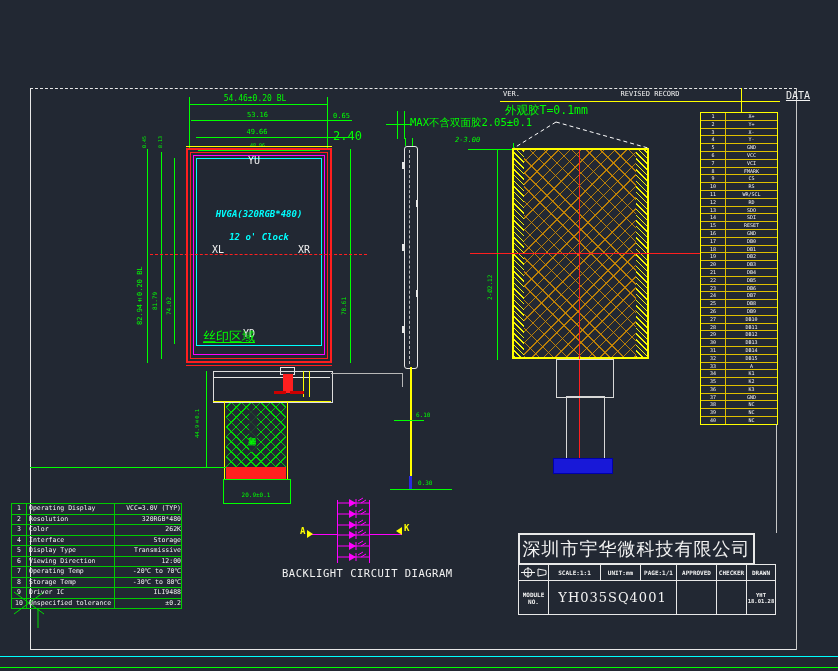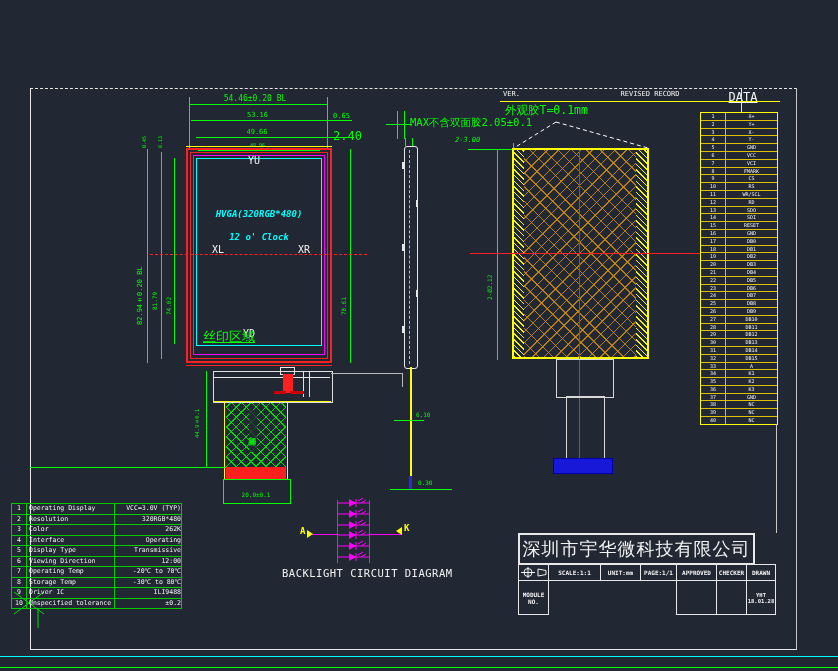--- a/index.html
+++ b/index.html
@@ -46,21 +46,21 @@
 
   <div class="a" style="left:30px;top:88px;width:767px;border-top:1px dashed #e8e8e8;"></div>
   <div class="a" style="left:30px;top:88px;height:562px;border-left:1px solid #e8e8e8;"></div>
   <div class="a" style="left:30px;top:649px;width:767px;border-top:1px solid #e8e8e8;"></div>
   <div class="a" style="left:796px;top:88px;height:562px;border-left:1px solid #c8c8c8;"></div>
   <div class="a bgc" style="left:0;top:656px;width:838px;height:1px;"></div>
   <div class="a bgg" style="left:0;top:667px;width:838px;height:1px;"></div>
 
   <div class="t w" style="left:503px;top:91px;font-size:7px;">VER.</div>
   <div class="t w ctr" style="left:590px;top:91px;width:120px;font-size:7px;">REVISED RECORD</div>
-  <div class="t w ctr" style="left:723px;top:91px;width:40px;font-size:12px;text-decoration:underline;">DATA</div>
+  <div class="t w ctr" style="left:778px;top:91px;width:40px;font-size:10px;text-decoration:underline;">DATA</div>
   <div class="a bgy" style="left:500px;top:101px;width:280px;height:1px;"></div>
   <div class="a bgy" style="left:741px;top:88px;width:1px;height:24px;"></div>
 
   <div id="pin-table">
 
   <div class="pin-row">
       <span class="pin-no">1</span>
       <span class="pin-name">X+</span>
     </div>
       <div class="pin-row">
@@ -345,21 +345,21 @@
       <span class="spec-value">320RGB*480</span>
     </div>
       <div class="spec-row">
       <span class="spec-no">3</span>
       <span class="spec-label">Color</span>
       <span class="spec-value">262K</span>
     </div>
       <div class="spec-row">
       <span class="spec-no">4</span>
       <span class="spec-label">Interface</span>
-      <span class="spec-value">Operating</span>
+      <span class="spec-value">Storage</span>
     </div>
       <div class="spec-row">
       <span class="spec-no">5</span>
       <span class="spec-label">Display Type</span>
       <span class="spec-value">Transmissive</span>
     </div>
       <div class="spec-row">
       <span class="spec-no">6</span>
       <span class="spec-label">Viewing Direction</span>
       <span class="spec-value">12:00</span>
@@ -454,20 +454,23 @@
   <div class="tb-cell tb-head" style="left:548px;top:564px;width:53px;height:17px;">SCALE:1:1</div>
   <div class="tb-cell tb-head" style="left:600px;top:564px;width:41px;height:17px;">UNIT:mm</div>
   <div class="tb-cell tb-head" style="left:640px;top:564px;width:37px;height:17px;">PAGE:1/1</div>
   <div class="tb-cell tb-head" style="left:676px;top:564px;width:41px;height:17px;">APPROVED</div>
   <div class="tb-cell tb-head" style="left:716px;top:564px;width:31px;height:17px;">CHECKER</div>
   <div class="tb-cell tb-head" style="left:746px;top:564px;width:30px;height:17px;">DRAWN</div>
   <div class="tb-cell" style="left:518px;top:580px;width:31px;height:35px;display:flex;flex-direction:column;align-items:center;justify-content:center;font-size:6px;font-weight:bold;">
     <span>MODULE</span>
     <span>NO.</span>
   </div>
+  <div class="tb-cell" style="left:548px;top:580px;width:129px;height:35px;display:flex;align-items:center;justify-content:center;">
+    <span style="font-size:13px;letter-spacing:1px;font-family:'DejaVu Serif','Liberation Serif',serif;">YH035SQ4001</span>
+  </div>
   <div class="tb-cell" style="left:676px;top:580px;width:41px;height:35px;"></div>
   <div class="tb-cell" style="left:716px;top:580px;width:31px;height:35px;"></div>
   <div class="tb-cell" style="left:746px;top:580px;width:30px;height:35px;display:flex;flex-direction:column;align-items:center;justify-content:center;font-size:5.5px;font-weight:bold;">
     <span>YHT</span>
     <span>18.01.28</span>
   </div>
 
 </div>
 
 </body></html>

